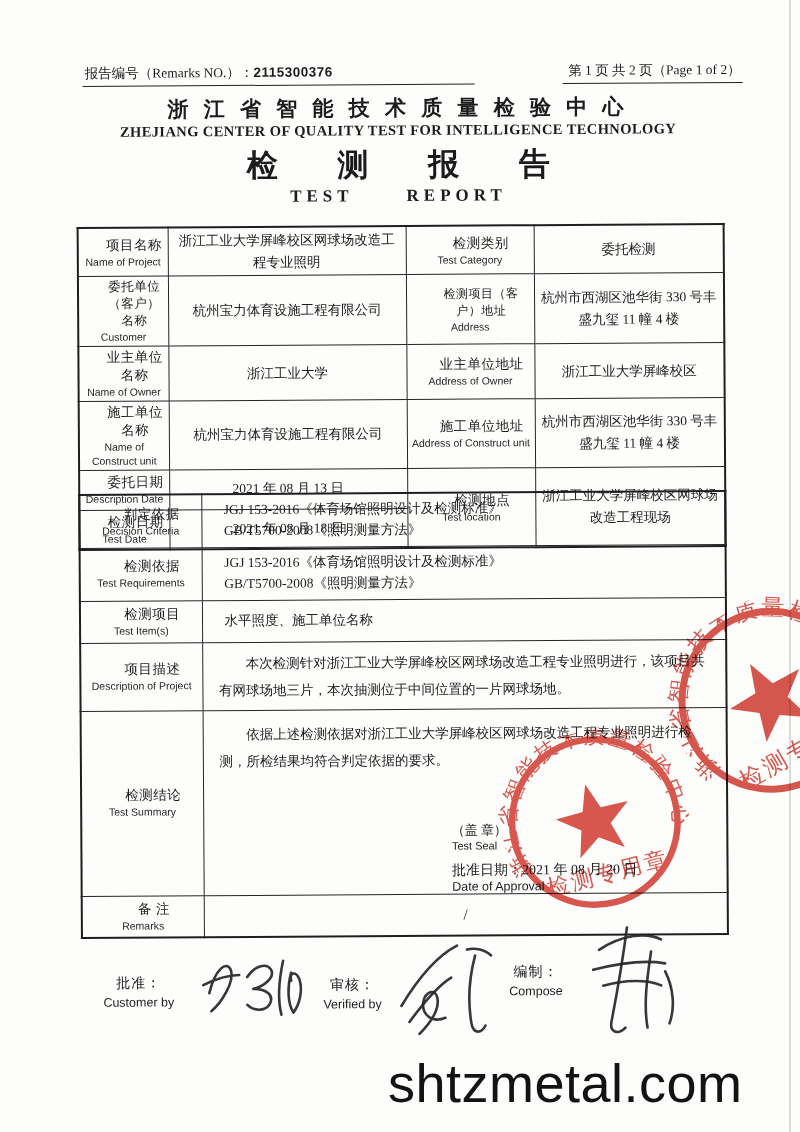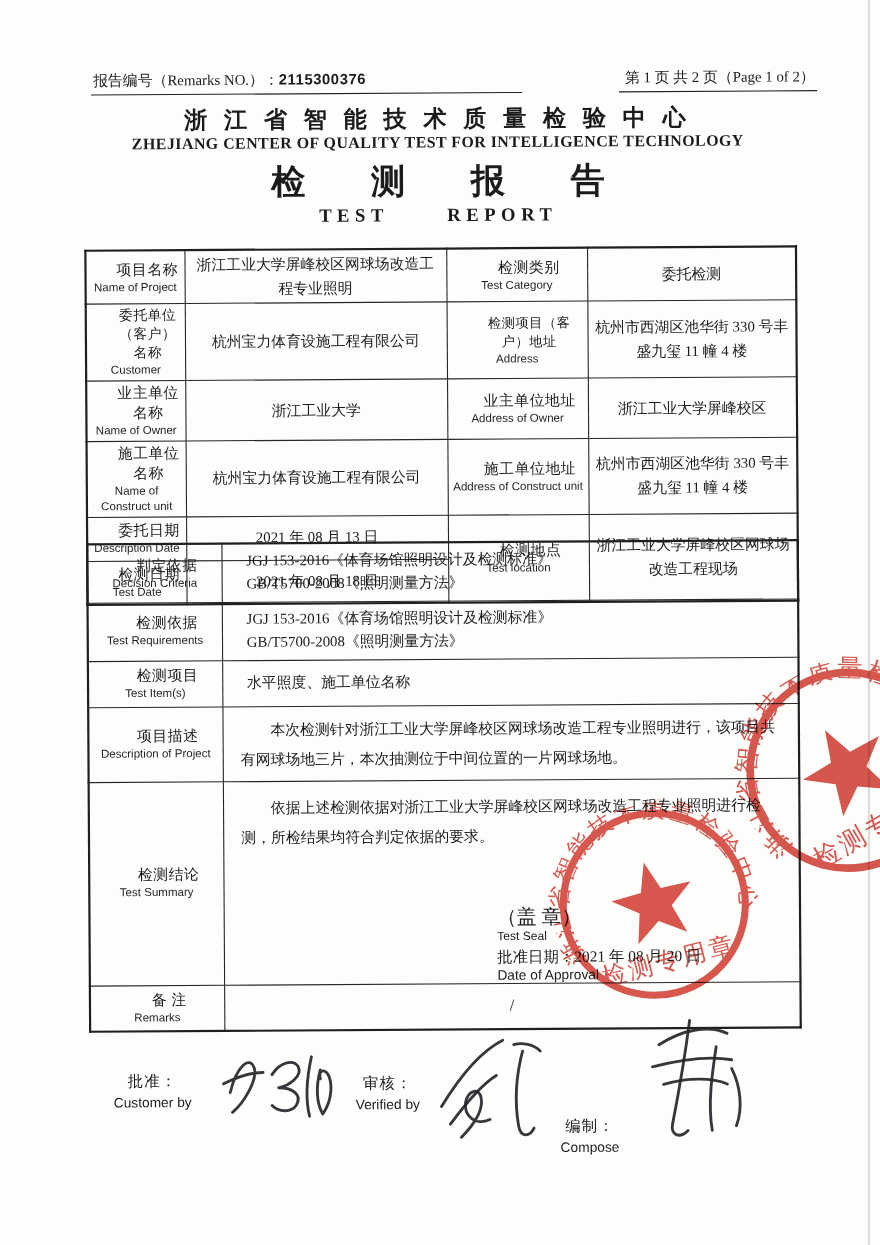--- a/index.html
+++ b/index.html
@@ -41,21 +41,21 @@
   .lbl-cn { display:block; font-size:13.5px; letter-spacing:0.5px;margin-left:22px; }
   .lbl-en { display:block; font-size:10.5px; font-family:"Liberation Sans", sans-serif;
             color:#1f1f1f; margin-top:1px; line-height:1.25; }
   .val { font-size:13.5px; line-height:1.6; }
   .val-left { text-align:left !important; padding-left:12px !important; }
   .std-line { display:block; font-size:13.5px; text-align:left; margin:3px 0 3px 10px; }
   .para { display:block; font-size:13.5px; text-align:left; text-indent:2em;
           line-height:2.0; padding:4px 12px 2px 12px; }
   .summary-cell { position:relative; vertical-align:top !important; }
   .seal-note { position:absolute; left:248px; top:112px; text-align:left; z-index:1; }
-  .seal-note .cn { display:block; font-size:18px; }
+  .seal-note .cn { display:block; font-size:13px; }
   .seal-note .en { display:block; font-size:11px; font-family:"Liberation Sans", sans-serif; }
   .approval { position:absolute; left:248px; top:152px; text-align:left; z-index:1; }
   .approval .cn { display:block; font-size:14px; }
   .approval .en { display:block; font-size:12.5px; font-family:"Liberation Sans", sans-serif; }
   .slash { font-size:15px; }
 
   
   .seal { position:absolute; mix-blend-mode:multiply; opacity:0.84; z-index:2; pointer-events:none; }
   .seal-main { left:298px; top:22px; width:186px; height:186px; transform:rotate(-14deg); }
   .seal-edge { left:672px; top:602px; width:200px; height:200px; transform:rotate(-30deg); }
@@ -262,21 +262,21 @@
       <span class="cn">审核：</span>
       <span class="en">Verified by</span>
     </div>
     <svg class="sig-svg" style="left:386px; top:940px;" width="112" height="100" viewBox="0 0 112 100">
       <path d="M12,66 C28,40 48,16 68,6"></path>
       <path d="M20,82 C38,58 52,44 62,38"></path>
       <path d="M30,94 C44,80 50,68 48,58 C46,48 36,52 34,62 C32,74 42,84 56,78"></path>
       <path d="M86,16 C80,38 78,60 82,84 C84,95 92,94 96,86"></path>
       <path d="M78,10 C86,8 96,10 102,16"></path>
     </svg>
-    <div class="sig-label" style="left:506px; top:1016px;">
+    <div class="sig-label" style="left:506px; top:964px;">
       <span class="cn">编制：</span>
       <span class="en">Compose</span>
     </div>
     <svg class="sig-svg" style="left:566px; top:925px;" width="126" height="118" viewBox="0 0 126 118">
       <path d="M30,26 C52,12 76,8 92,16"></path>
       <path d="M58,4 C54,34 48,68 42,98 C40,108 48,112 56,104"></path>
       <path d="M24,46 C48,40 74,36 96,40"></path>
       <path d="M34,62 C56,56 78,56 92,62"></path>
       <path d="M82,28 C78,54 74,80 78,104"></path>
       <path d="M96,48 C104,64 106,84 100,100"></path>
@@ -289,15 +289,16 @@
     <polygon points="100,56 110,84.2 139.9,85 116.2,103.3 124.7,132 100,115 75.3,132 83.8,103.3 60.1,85 90,84.2" fill="#cf372c"></polygon>
     <defs>
         <path id="seal-arc-2" d="M 24 136 A 85 85 0 1 1 176 136" fill="none"></path>
       </defs>
     <text font-size="23" fill="#cf372c" letter-spacing="2">
       <textPath href="#seal-arc-2" startOffset="4" textLength="330">浙江省智能技术质量检验中心</textPath>
     </text>
     <text x="100" y="163" text-anchor="middle" font-size="24" letter-spacing="3" fill="#cf372c">检测专用章</text>
   </svg>
 
+  <div class="watermark">shtzmetal.com</div>
   <div class="page-edge"></div>
 
 </div>
 
 </body></html>

